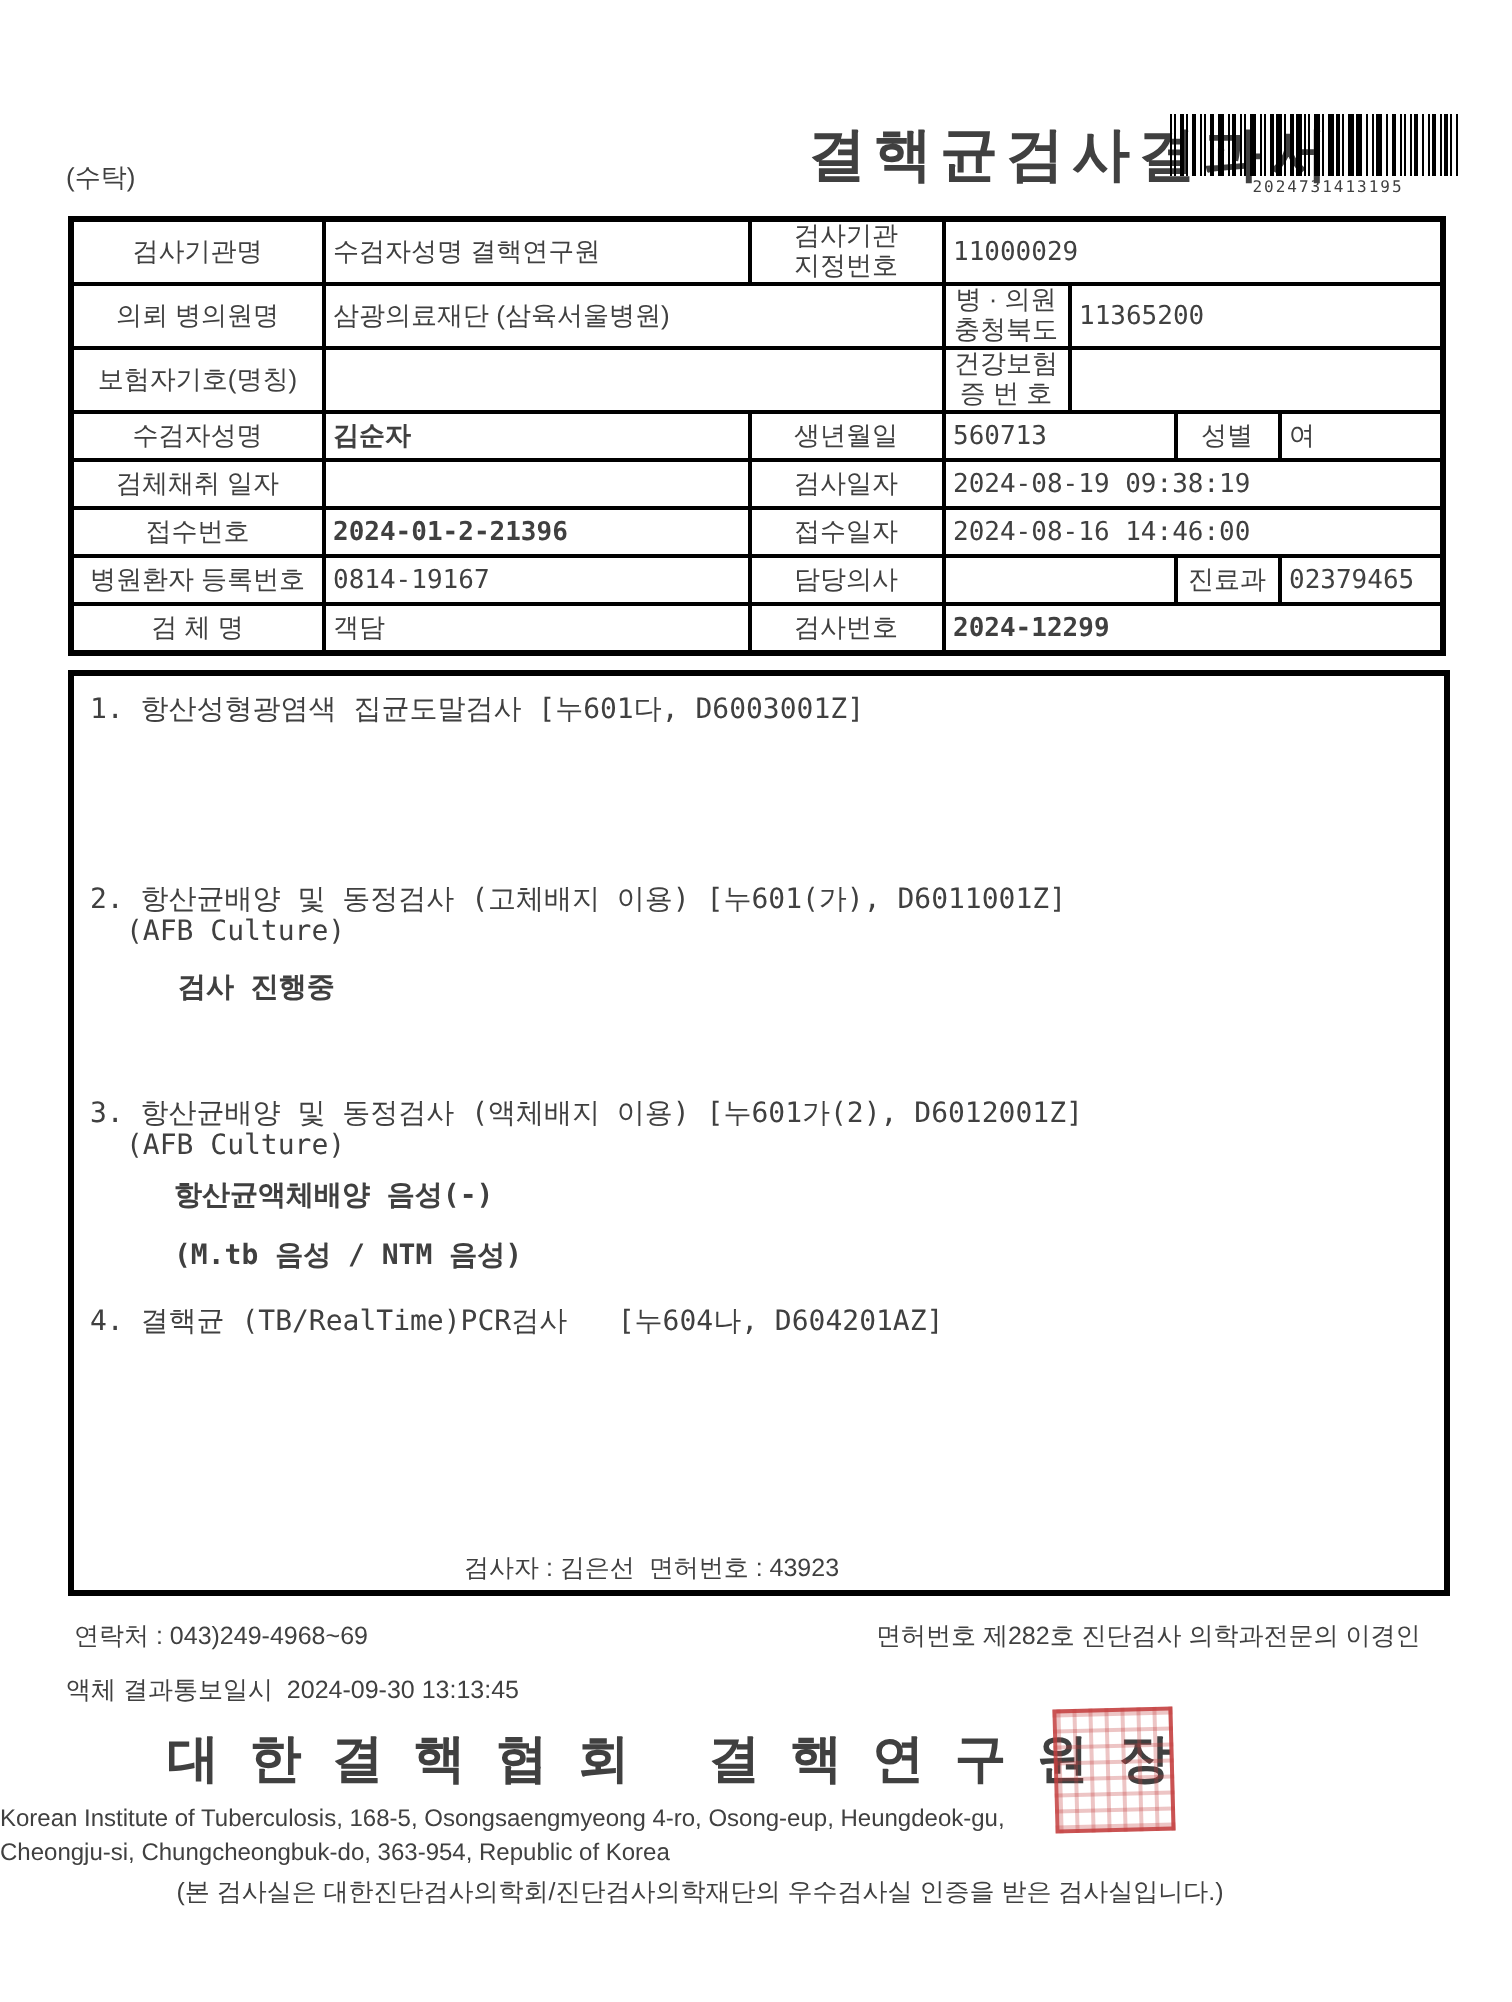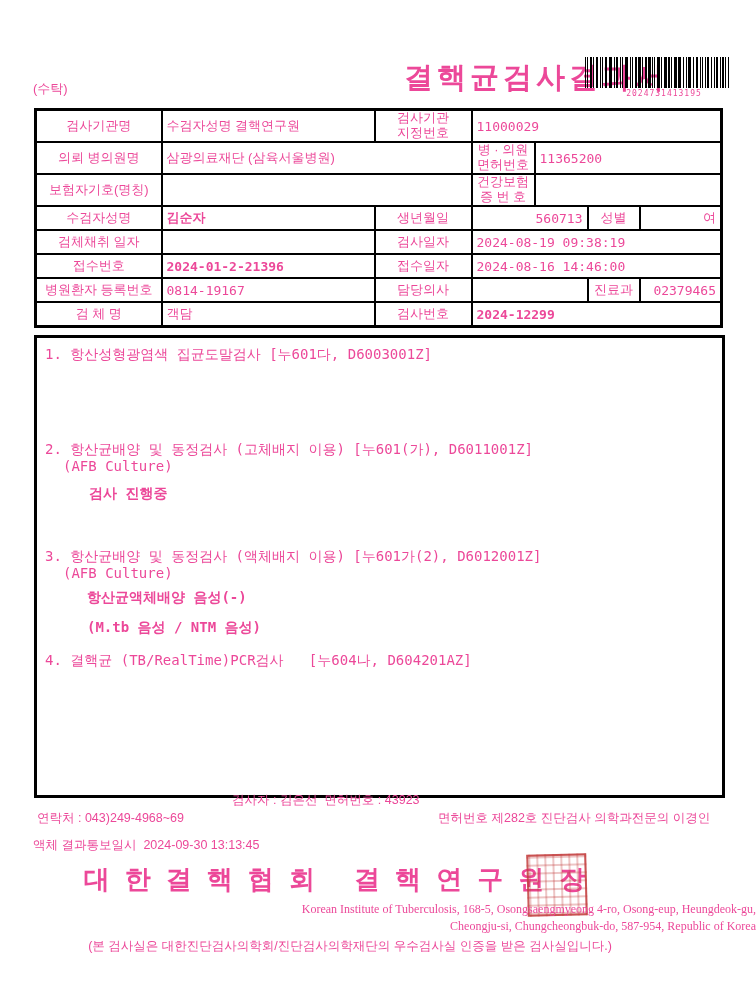--- a/index.html
+++ b/index.html
@@ -1,18 +1,18 @@
 <!DOCTYPE html>
 <html><head>
 <meta charset="utf-8">
 <style>
   html,body{margin:0;padding:0;background:#e8e8e8;}
   .page{
     position:relative;width:756px;height:1001px;background:#ffffff;
-    font-family:"Liberation Sans","DejaVu Sans",sans-serif;color:#ec4899;
+    font-family:"Liberation Sans","DejaVu Sans",sans-serif;color:#404040;
     margin:0 auto;overflow:hidden;
   }
   
   .consign{position:absolute;left:33px;top:80px;font-size:13px;}
   .doc-title{
     position:absolute;left:0;top:58px;width:668px;text-align:right;
     font-family:"DejaVu Serif","Liberation Serif",serif;
     font-size:29px;font-weight:bold;letter-spacing:4px;
   }
   .barcode-wrap{position:absolute;left:565px;top:57px;width:158px;padding-left:20px;}
@@ -20,21 +20,21 @@
   .barcode-num{font-family:"DejaVu Sans Mono",monospace;font-size:8px;text-align:center;margin-top:1px;letter-spacing:1px;}
   
   table.info{
     position:absolute;left:34px;top:108px;width:688px;
     border-collapse:collapse;table-layout:fixed;
     border:3px solid #000;
   }
   table.info td{border:2px solid #000;font-size:13px;overflow:hidden;padding:0 4px;}
   td.lbl{text-align:center;white-space:pre-line;line-height:1.15;}
   td.val{text-align:left;padding-left:10px;}
-  td.valc{text-align:right;padding:0;}
+  td.valc{text-align:left;padding:0;}
   .mono{font-family:"DejaVu Sans Mono",monospace;font-size:13px;}
   .bold{font-weight:bold;}
   tr.tall td{height:30px;}
   tr.short td{height:22px;}
   
   .results-box{
     position:absolute;left:34px;top:335px;width:685px;height:457px;
     border:3px solid #000;
   }
   .rline{
@@ -51,22 +51,22 @@
   }
   .stamp{
     position:absolute;left:527px;top:854px;width:56px;height:58px;
     border:2px solid rgba(195,62,62,0.85);
     background:
       repeating-linear-gradient(0deg, rgba(195,62,62,0.30) 0 2px, transparent 2px 8px),
       repeating-linear-gradient(90deg, rgba(195,62,62,0.30) 0 2px, transparent 2px 8px);
     transform:rotate(-1.5deg);
   }
   .en-line{
-    position:absolute;left:0;width:756px;text-align:right;
-    font-family:Liberation Serif, serif;font-size:12px;white-space:pre;
+    position:absolute;left:0;width:756px;text-align:left;
+    font-family:Liberation Sans, sans-serif;font-size:12px;white-space:pre;
   }
   .kr-cert{position:absolute;left:0;width:700px;text-align:center;font-size:12.5px;white-space:pre;}
 </style>
 </head>
 <body>
 
 <div class="page">
 
   <div class="consign">(수탁)</div>
   <div class="doc-title">결핵균검사결과서</div>
@@ -91,21 +91,21 @@
       <td class="lbl">검사기관명</td>
       <td class="val">수검자성명 결핵연구원</td>
       <td class="lbl">검사기관
 지정번호</td>
       <td class="val mono" colspan="4">11000029</td>
     </tr>
     <tr class="tall">
       <td class="lbl">의뢰 병의원명</td>
       <td class="val" colspan="2">삼광의료재단 (삼육서울병원)</td>
       <td class="lbl">병 · 의원
-면허번호</td>
+충청북도</td>
       <td class="val mono" colspan="3">11365200</td>
     </tr>
     <tr class="tall">
       <td class="lbl">보험자기호(명칭)</td>
       <td class="val" colspan="2"></td>
       <td class="lbl">건강보험
 증 번 호</td>
       <td class="val" colspan="3"></td>
     </tr>
     <tr class="short">
@@ -154,25 +154,25 @@
 
     <div class="rline" style="left:8px;top:210px">3. 항산균배양 및 동정검사 (액체배지 이용) [누601가(2), D6012001Z]</div>
     <div class="rline" style="left:26px;top:227px">(AFB Culture)</div>
     <div class="rline bold" style="left:50px;top:251px">항산균액체배양 음성(-)</div>
     <div class="rline bold" style="left:50px;top:281px">(M.tb 음성 / NTM 음성)</div>
 
     <div class="rline" style="left:8px;top:314px">4. 결핵균 (TB/RealTime)PCR검사   [누604나, D604201AZ]</div>
   </div>
 
   <div class="f-small" style="left:37px;top:810px">연락처 : 043)249-4968~69</div>
-  <div class="f-small" style="left:232px;top:792px">검사자 : 김은선  면허번호 : 43923</div>
+  <div class="f-small" style="left:232px;top:776px">검사자 : 김은선  면허번호 : 43923</div>
   <div class="f-small" style="left:438px;top:810px">면허번호 제282호 진단검사 의학과전문의 이경인</div>
 
   <div class="f-small" style="left:33px;top:837px">액체 결과통보일시  2024-09-30 13:13:45</div>
 
   <div class="org-title">대 한 결 핵 협 회   결 핵 연 구 원 장</div>
   <div class="stamp"></div>
 
   <div class="en-line" style="top:902px">Korean Institute of Tuberculosis, 168-5, Osongsaengmyeong 4-ro, Osong-eup, Heungdeok-gu,</div>
-  <div class="en-line" style="top:919px">Cheongju-si, Chungcheongbuk-do, 587-954, Republic of Korea</div>
+  <div class="en-line" style="top:919px">Cheongju-si, Chungcheongbuk-do, 363-954, Republic of Korea</div>
   <div class="kr-cert" style="top:938px">(본 검사실은 대한진단검사의학회/진단검사의학재단의 우수검사실 인증을 받은 검사실입니다.)</div>
 
 </div>
 
 </body></html>

